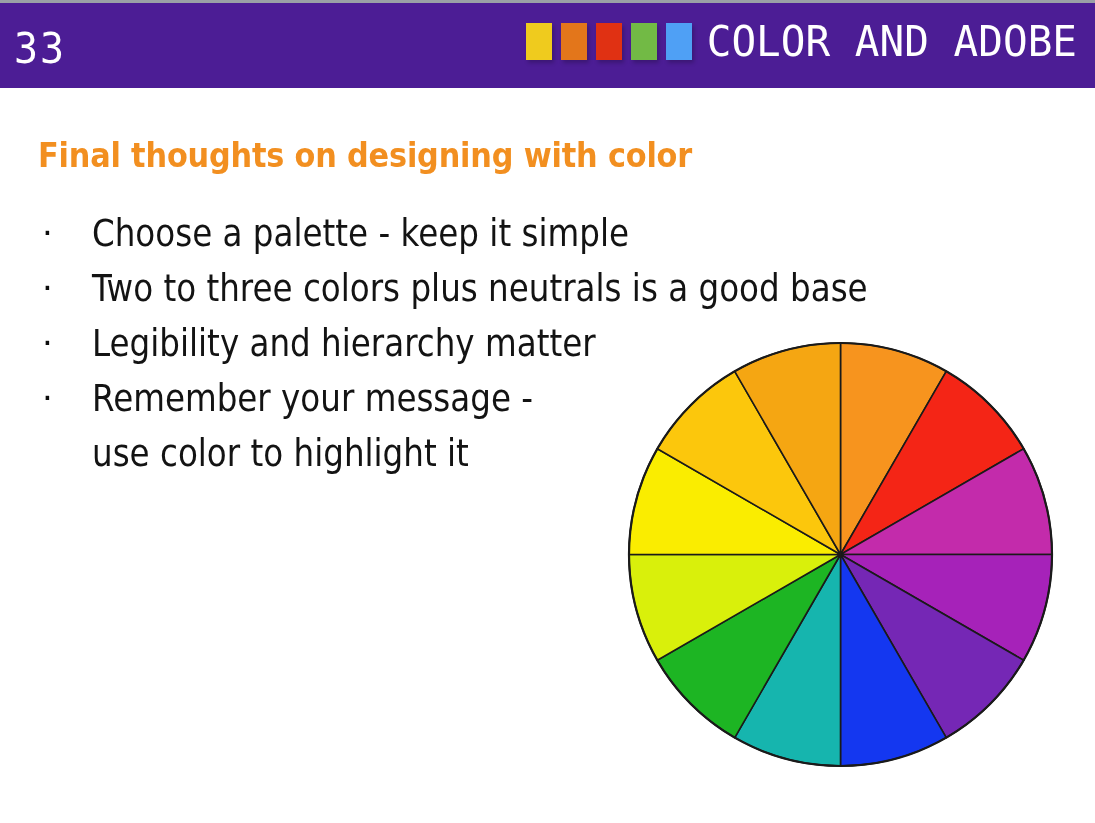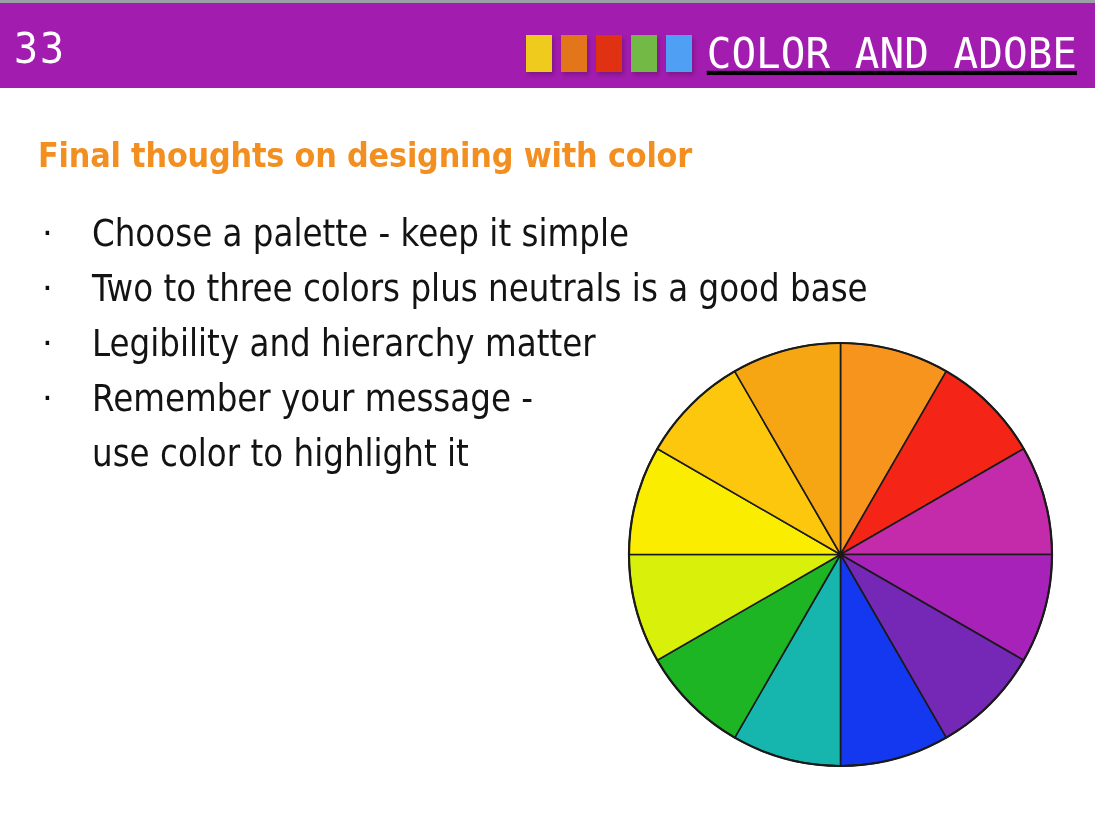--- a/index.html
+++ b/index.html
@@ -15,45 +15,44 @@
     position: relative;
   }
 
   
   #header-bar {
     position: absolute;
     left: 0;
     top: 0;
     width: 1095px;
     height: 88px;
-    background: #a21caf;
+    background: #4c1d95;
     box-sizing: border-box;
     border-top: 3px solid #9aa0a6;
   }
   #slide-number {
     position: absolute;
     left: 14px;
     top: 21px;
     font-family: "DejaVu Sans Mono", monospace;
     font-size: 40px;
     font-weight: 400;
     letter-spacing: 2px;
     color: #ffffff;
     line-height: 46px;
     transform: scaleY(1.06);
     transform-origin: left top;
   }
   #header-right {
     position: absolute;
     right: 18px;
-    top: 24px;
+    top: 12px;
     display: flex;
     align-items: center;
     height: 52px;
-    text-decoration: underline;
   }
   .swatch {
     width: 26px;
     height: 37px;
     margin-right: 9px;
     box-shadow: 2px 3px 4px rgba(0,0,0,0.22);
   }
   #header-title {
     font-family: "DejaVu Sans Mono", monospace;
     font-size: 41px;

